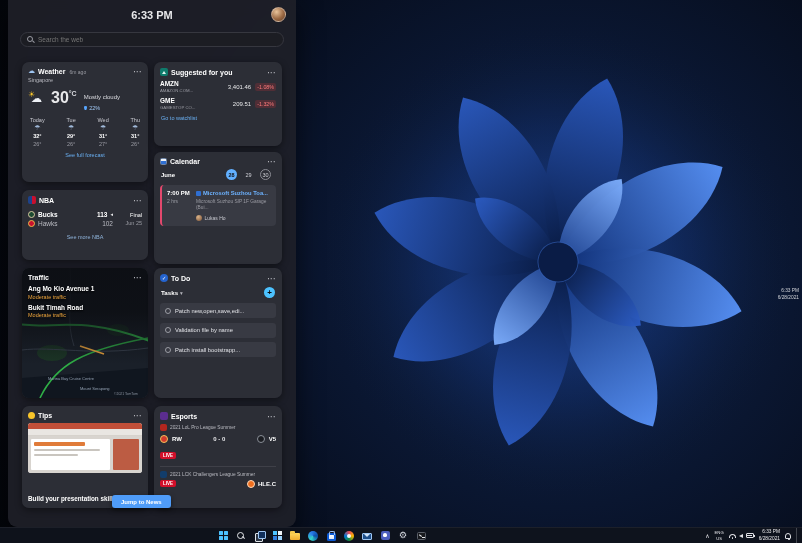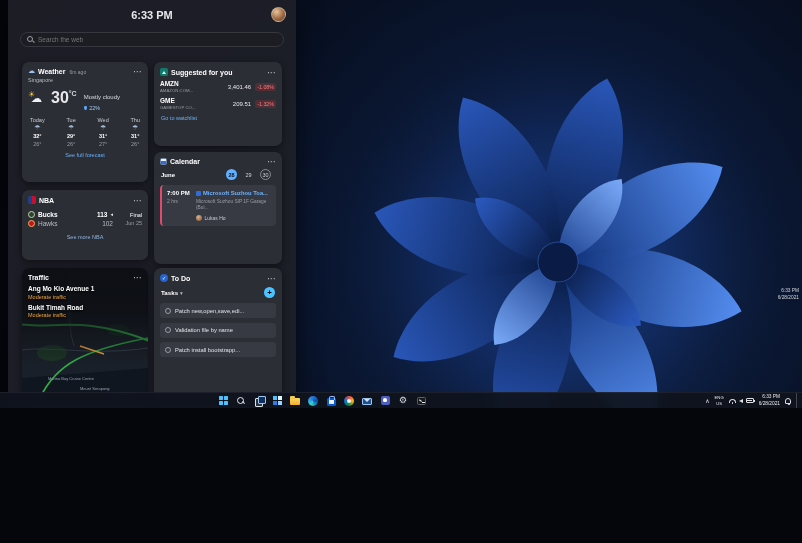--- a/index.html
+++ b/index.html
@@ -1,19 +1,19 @@
 <!DOCTYPE html>
 <html><head>
 <meta charset="utf-8">
 <style>
   *{margin:0;padding:0;box-sizing:border-box;}
   html,body{width:802px;height:543px;overflow:hidden;}
   body{font-family:"Liberation Sans",sans-serif;color:#e8e8ea;background:#04060c;}
   .g{font-family:"DejaVu Sans",sans-serif;}
-  .stage{position:relative;width:802px;height:408px;overflow:hidden;
+  .stage{position:relative;width:802px;height:543px;overflow:hidden;
     background:radial-gradient(circle at 560px 270px,#10284f 0%,#0a1630 38%,#050913 72%,#03050a 100%);}
 
   
   .bloom{position:absolute;left:318px;top:0;width:484px;height:527px;}
 
   
   .overlay-clock{position:absolute;right:3px;top:288px;text-align:right;
     font-size:4.8px;line-height:1.4;color:rgba(255,255,255,.78);}
 
   

